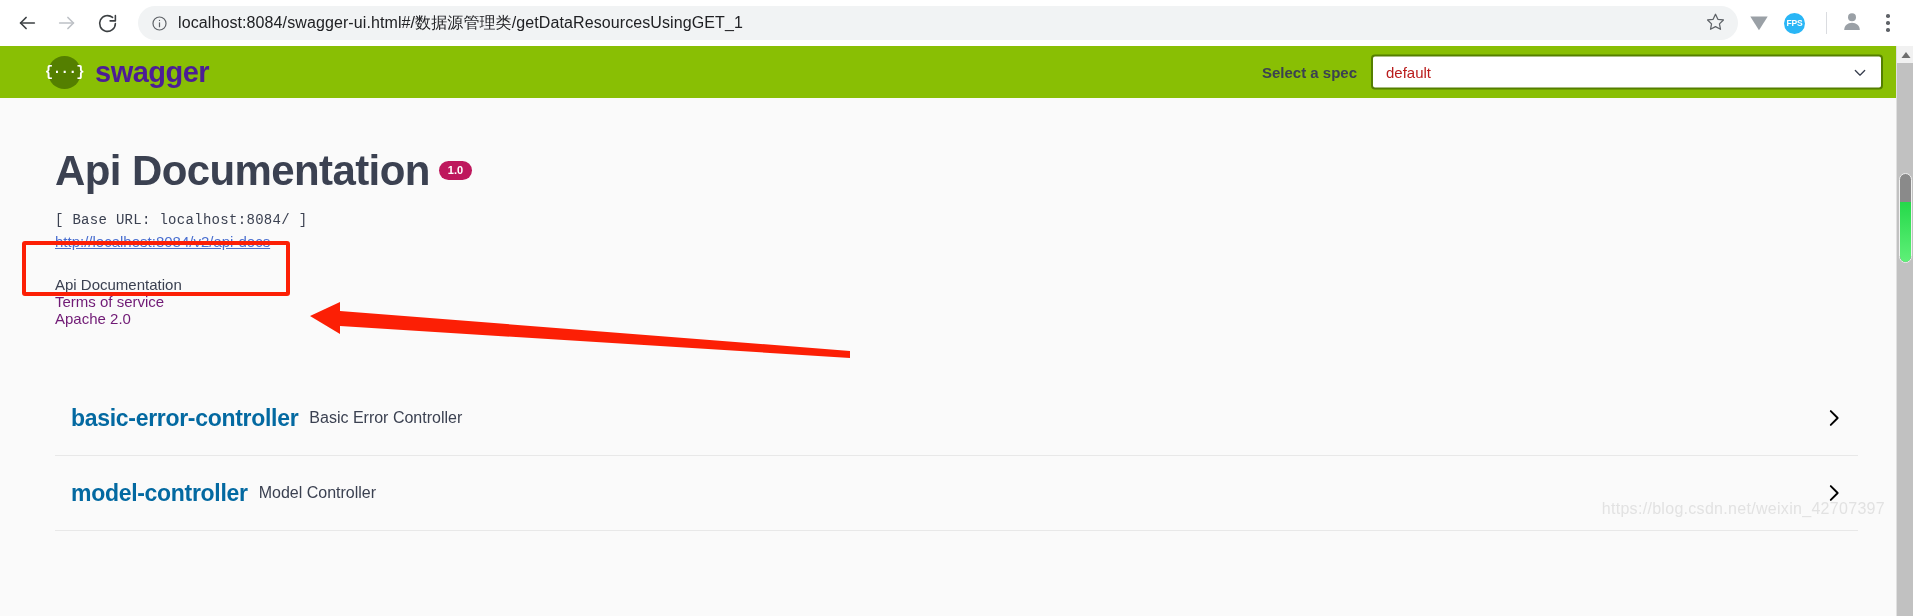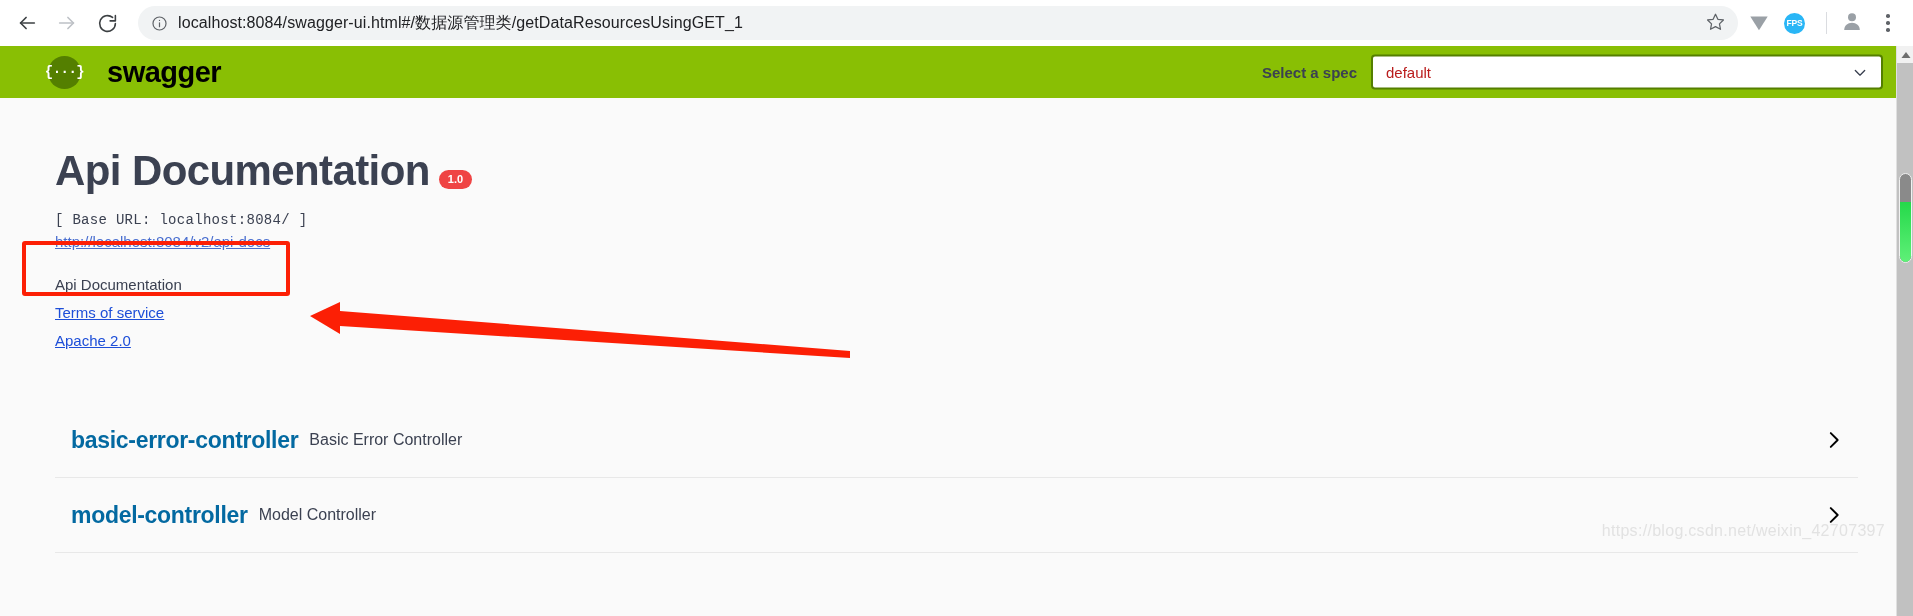--- a/index.html
+++ b/index.html
@@ -103,25 +103,24 @@
   .logo-wrap { display: flex; align-items: center; gap: 14px; cursor: pointer; }
   .logo-circle {
     width: 33px; height: 33px; border-radius: 50%;
     background: #547f00;
     display: flex; align-items: center; justify-content: center;
     color: #ffffff; font-size: 14px; font-weight: bold;
     font-family: "Liberation Mono", monospace;
     letter-spacing: -0.5px;
   }
   .logo-text {
-    color: #000000;
+    color: #4c1d95;
     font-size: 29px;
     font-weight: bold;
     letter-spacing: -0.5px;
-    margin-left: 12px;
   }
   .spec-area {
     position: absolute; right: 30px; top: 50%; transform: translateY(-50%);
     display: flex; align-items: center; gap: 14px;
   }
   .spec-label {
     color: #3b4151;
     font-size: 15px;
     font-weight: bold;
   }
@@ -142,27 +141,27 @@
   .info-block { padding: 52px 0 0 55px; }
   .api-title-row { display: flex; align-items: flex-start; gap: 9px; }
   .api-title {
     font-size: 42px;
     font-weight: bold;
     color: #3b4151;
     letter-spacing: -0.6px;
     line-height: 1;
   }
   .version-badge {
-    background: #ef4444;
+    background: #be185d;
     color: #ffffff;
     font-size: 11px;
     font-weight: bold;
     padding: 4px 9px;
     border-radius: 57px;
-    margin-top: 20px;
+    margin-top: 11px;
     display: inline-block;
     line-height: 1;
   }
   .base-url {
     font-family: "Liberation Mono", monospace;
     font-size: 14px;
     color: #3b4151;
     margin-top: 20px;
     letter-spacing: 0.3px;
   }
@@ -175,23 +174,21 @@
     cursor: pointer;
   }
   .desc-text {
     font-size: 15px;
     color: #3b4151;
     margin-top: 25px;
   }
   .meta-link {
     display: block;
     font-size: 15px;
-    color: #1d4ed8;
-    text-decoration: underline;
-    margin-top: 11px;
+    color: #701a75;
     cursor: pointer;
     width: fit-content;
   }
 
   
   .tags { margin-top: 54px; padding: 0 55px 0 55px; }
   .tag-row {
     display: flex; align-items: center;
     height: 75px;
     border-bottom: 1px solid #e8e8e8;

